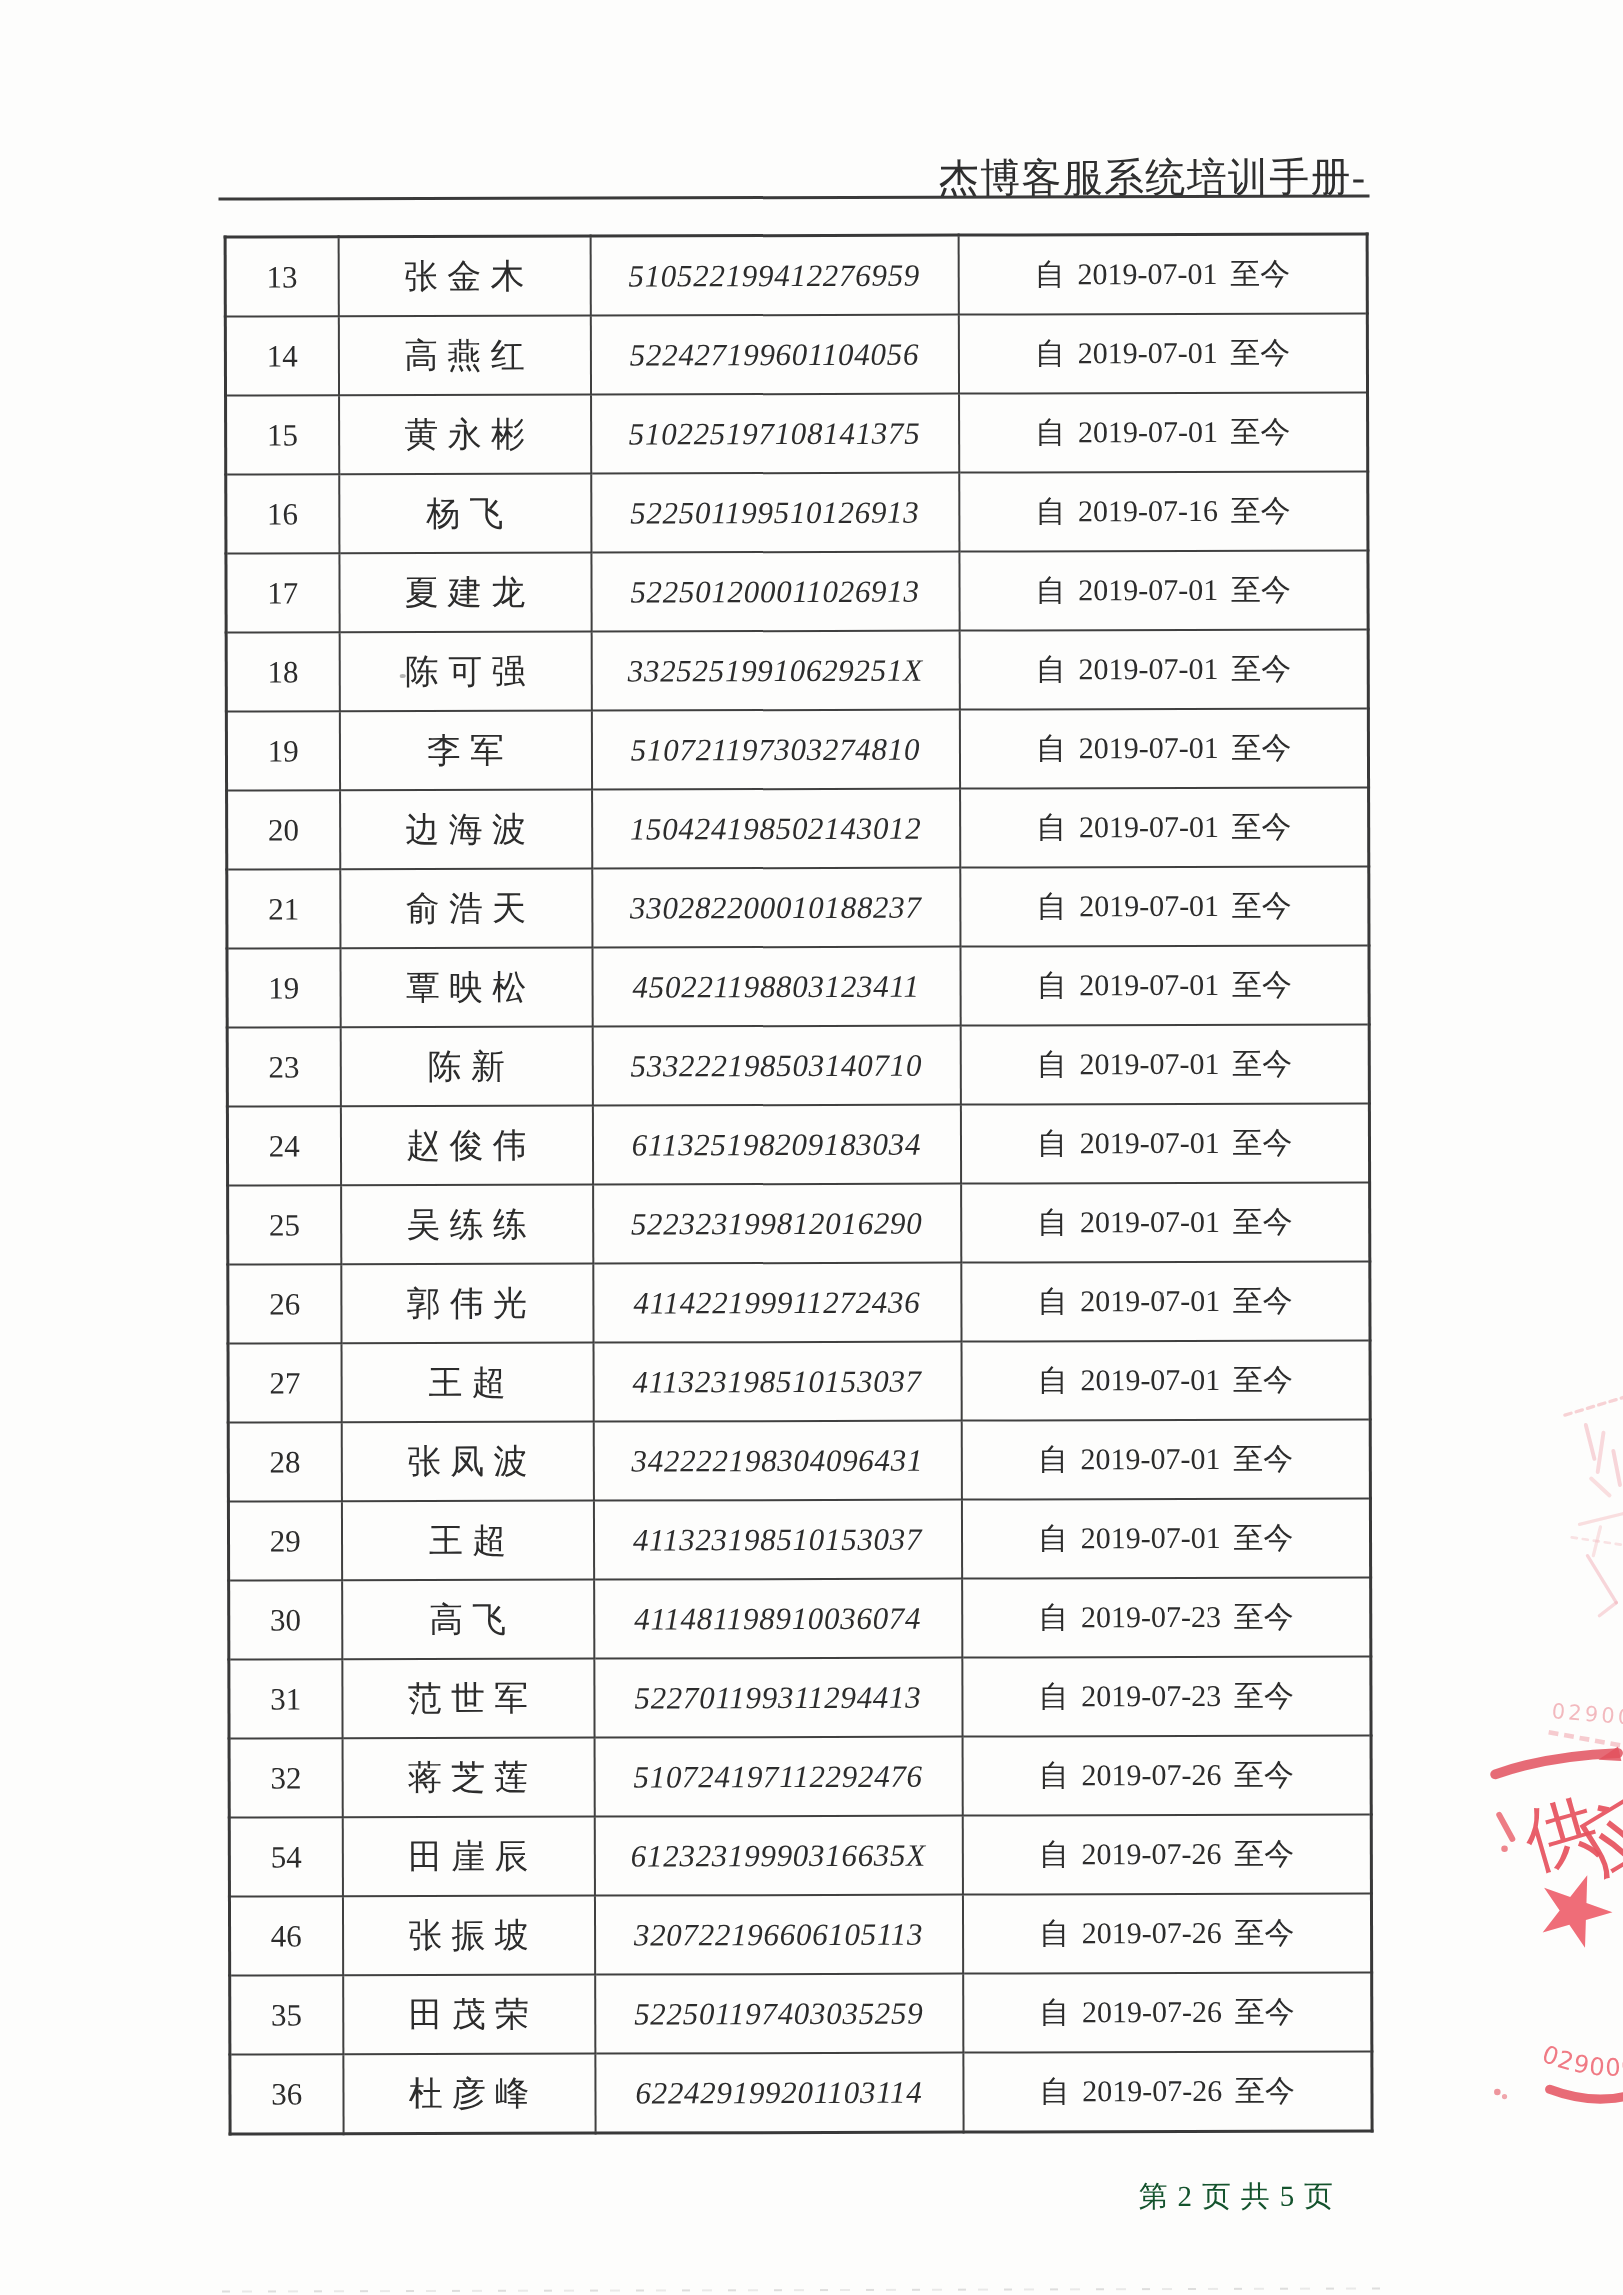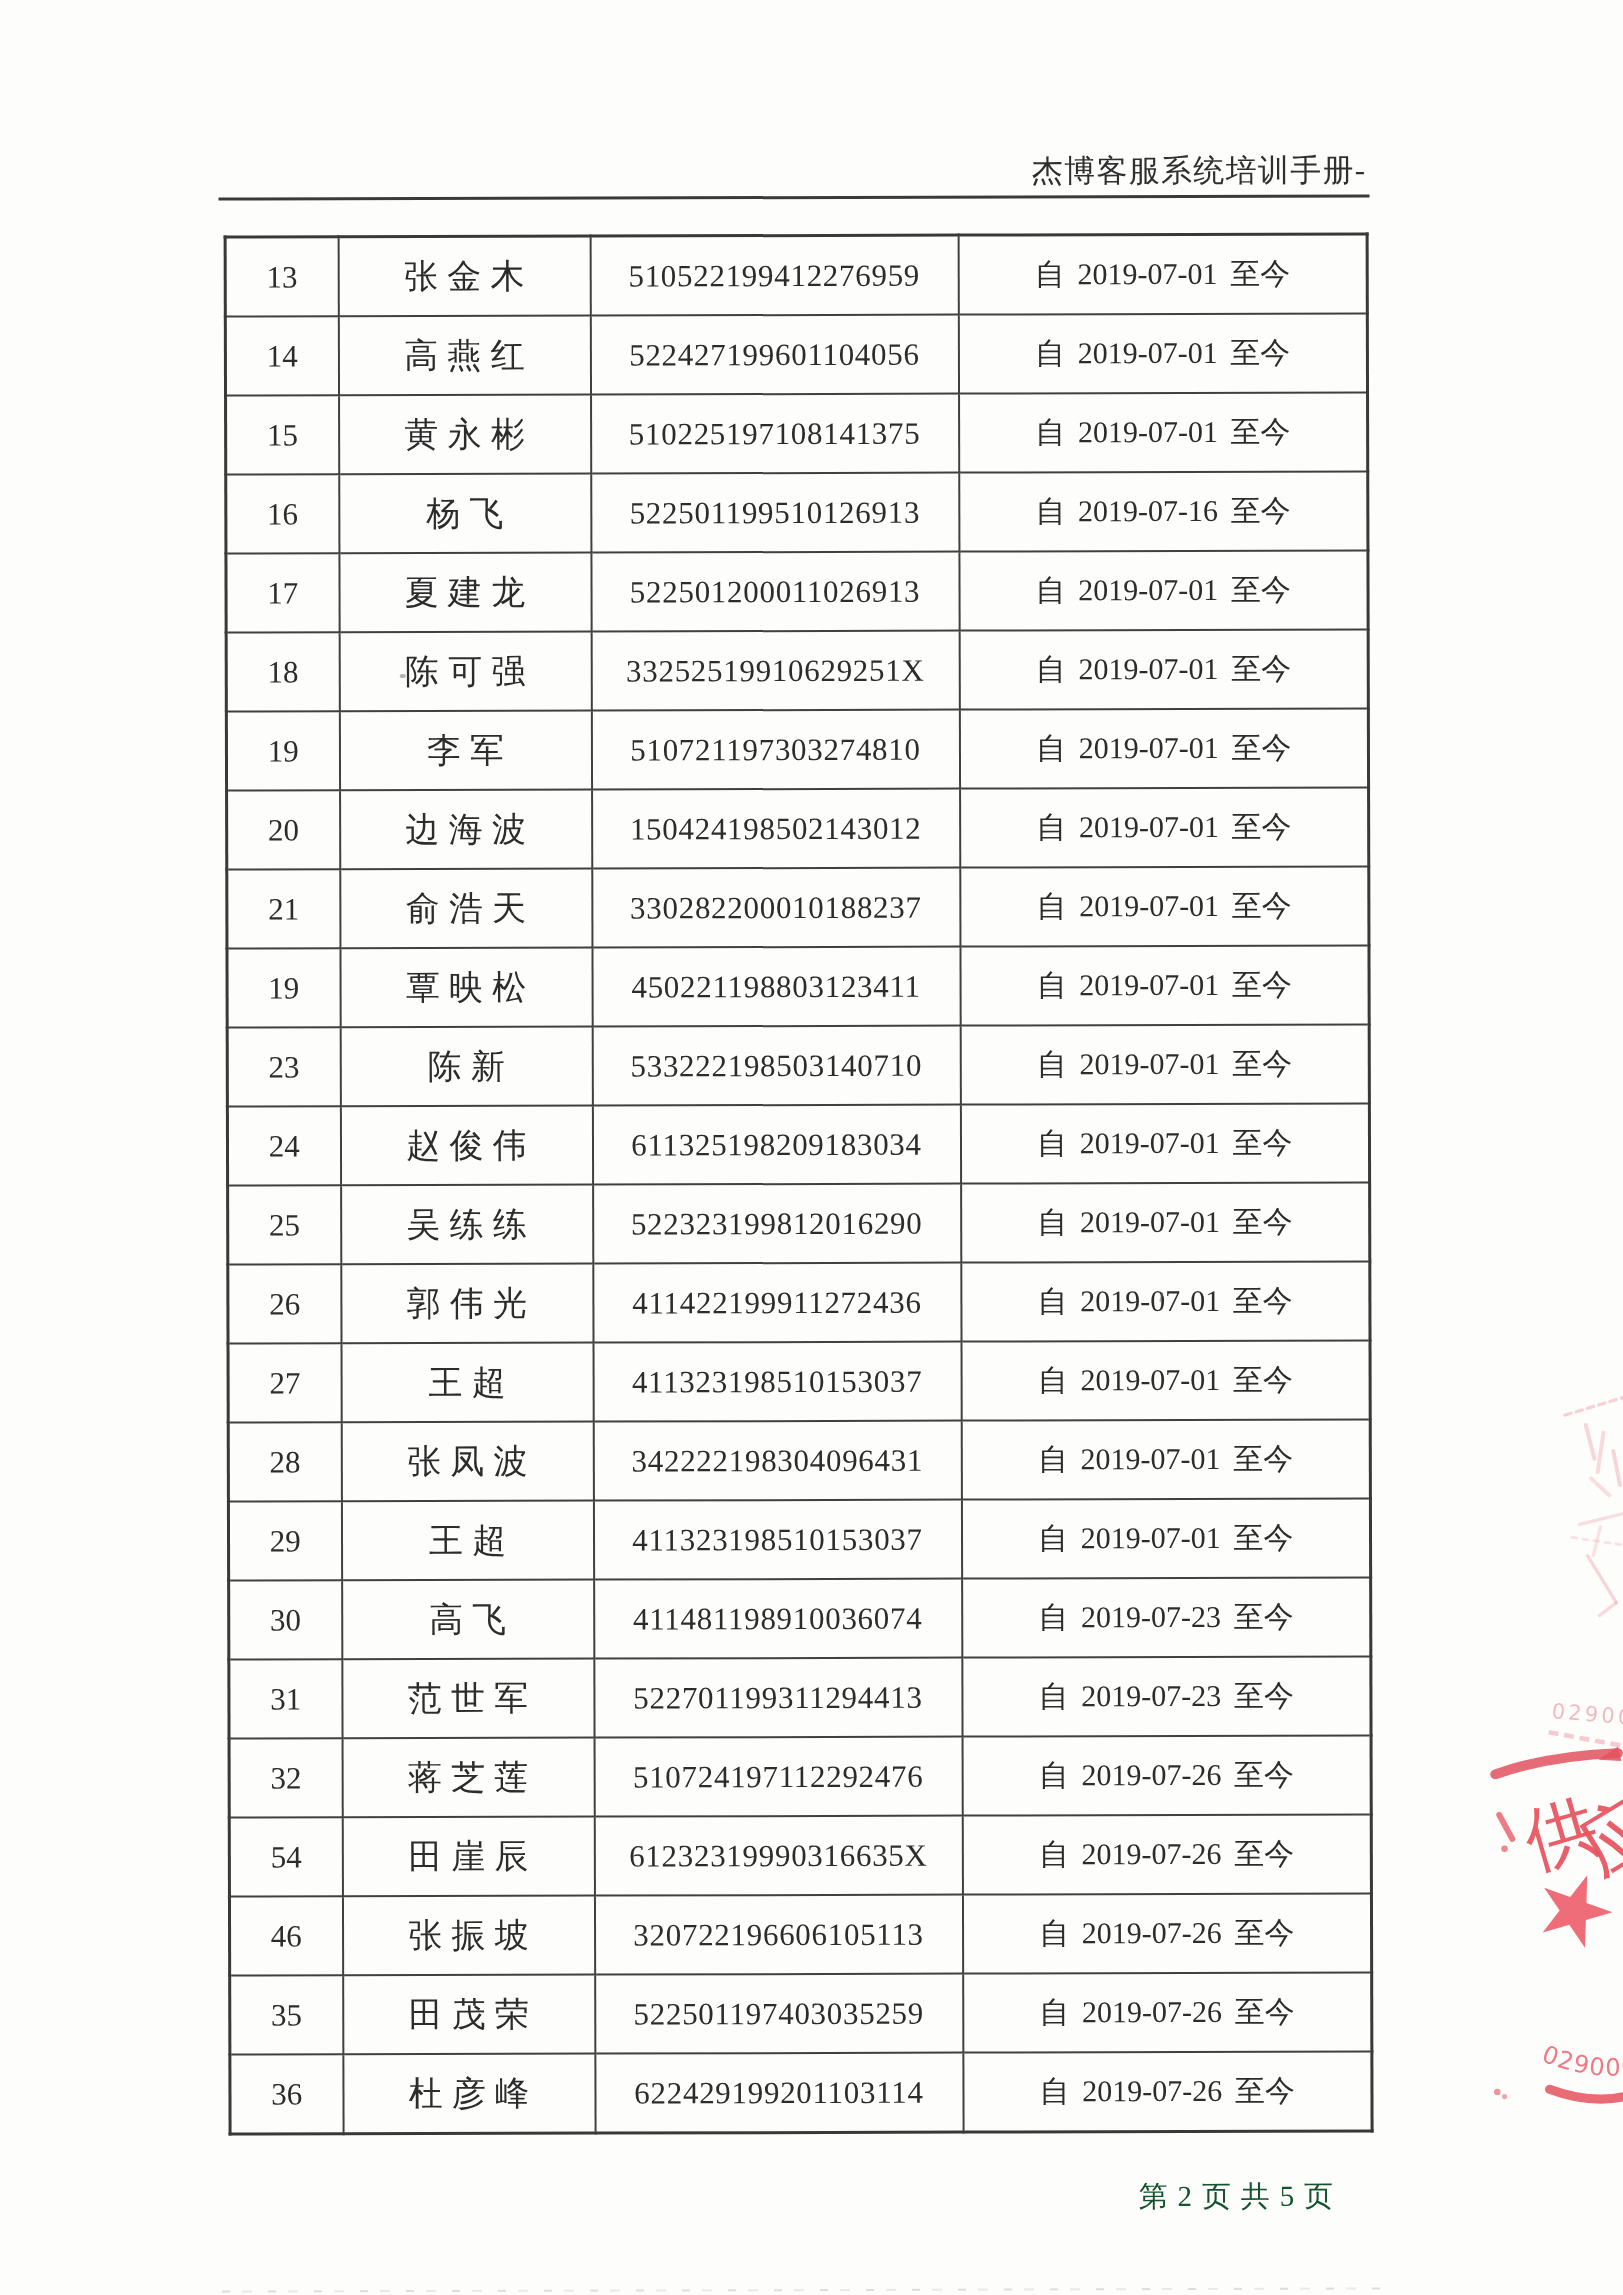--- a/index.html
+++ b/index.html
@@ -10,21 +10,21 @@
     font-family: "Liberation Serif", "DejaVu Serif", serif;
   }
   .sheet {
     position: absolute; inset: 0;
     transform: rotate(-0.15deg);
     transform-origin: 50% 50%;
   }
   .header-title {
     position: absolute;
     right: 254px; top: 151px;
-    font-size: 31px; color: #2f2f2f;
+    font-size: 40px; color: #2f2f2f;
     letter-spacing: 1.3px;
     white-space: nowrap;
   }
   .header-rule {
     position: absolute;
     left: 221px; top: 196px;
     width: 1151px; height: 2.6px;
     background: #3a3a3a;
   }
   table.roster {
@@ -40,21 +40,21 @@
     height: 77px;
     text-align: center;
     vertical-align: middle;
     color: #2c2c2c;
     padding: 0;
     overflow: hidden;
     white-space: nowrap;
   }
   td.c-no   { font-size: 31px; margin-top: 31px; }
   td.c-name { font-size: 34px; letter-spacing: 9.2px; text-indent: 9.2px; }
-  td.c-id   { font-size: 31px; letter-spacing: 0.7px; }
+  td.c-id   { font-size: 31px; letter-spacing: 0.7px; font-style: italic; }
   td.c-period { font-size: 30px; word-spacing: 5.2px; }
   .footer {
     position: absolute;
     left: 1136px; top: 2178px;
     font-size: 29px; color: #14532d;
     letter-spacing: 1.3px;
     white-space: nowrap;
   }
   .stamp {
     position: absolute;

